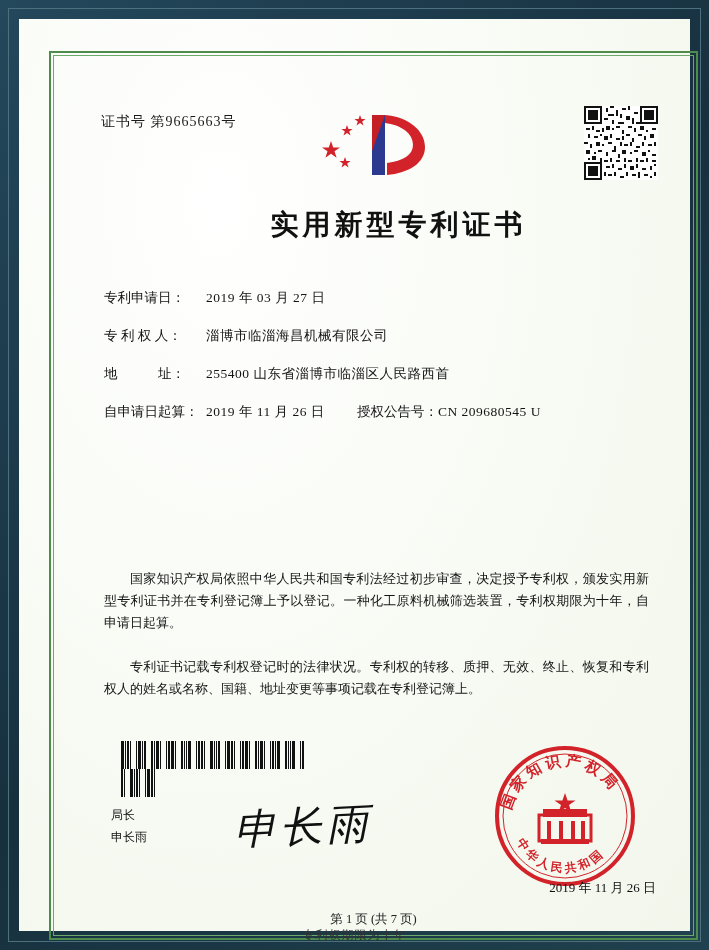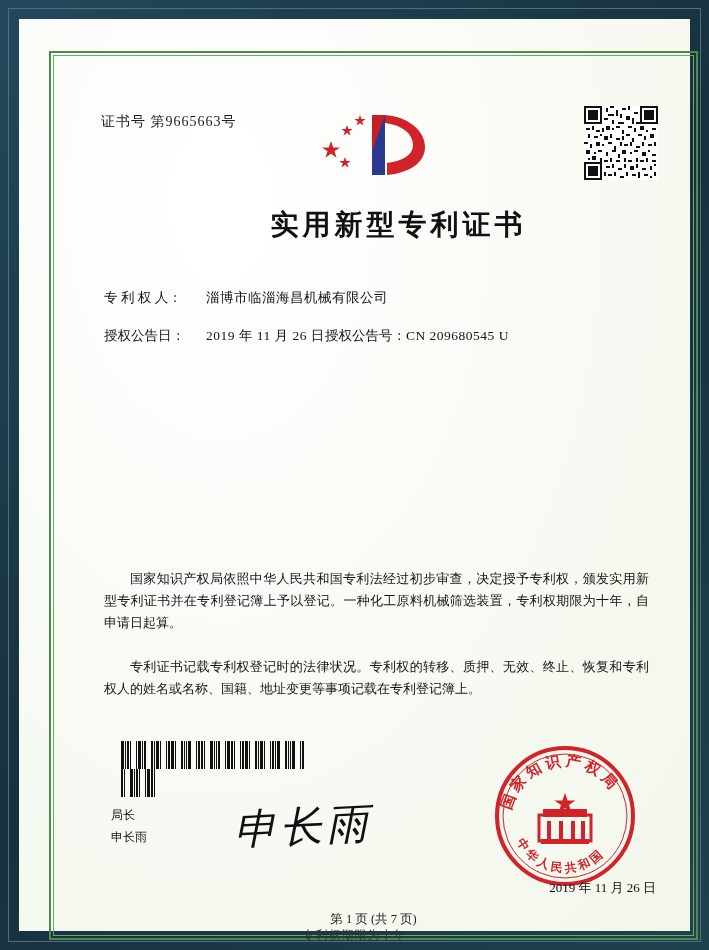--- a/index.html
+++ b/index.html
@@ -125,20 +125,21 @@
     display: inline-block;
     width: 102px;
     letter-spacing: 0px;
   }
   .field-value {
     display: inline-block;
     letter-spacing: 0.5px;
   }
   .field-row.dual .second-label {
     display: inline-block;
+    margin-left: 32px;
   }
 
   .para {
     position: absolute;
     left: 55px;
     top: 517px;
     width: 545px;
     font-size: 13px;
     line-height: 22px;
     color: #141414;
@@ -372,24 +373,30 @@
               <rect x="33" y="35" width="1" height="1"></rect>
             <rect x="35" y="33" width="1" height="2"></rect>
           </g>
         </svg>
       </div>
 
       <div class="title">实用新型专利证书</div>
 
       <div class="fields">
         <div class="field-row">
+          <span class="field-label">专利申请日：</span><span class="field-value">2019 年 03 月 27 日</span>
+        </div>
+        <div class="field-row">
           <span class="field-label">专 利 权 人：</span><span class="field-value">淄博市临淄海昌机械有限公司</span>
         </div>
+        <div class="field-row">
+          <span class="field-label">地　　　址：</span><span class="field-value">255400  山东省淄博市临淄区人民路西首</span>
+        </div>
         <div class="field-row dual">
-          <span class="field-label">授权公告日：</span><span class="field-value">2019 年 11 月 26 日</span><span class="second-label">授权公告号：</span><span class="field-value">CN 209680545 U</span>
+          <span class="field-label">自申请日起算：</span><span class="field-value">2019 年 11 月 26 日</span><span class="second-label">授权公告号：</span><span class="field-value">CN 209680545 U</span>
         </div>
       </div>
 
       <div class="para">国家知识产权局依照中华人民共和国专利法经过初步审查，决定授予专利权，颁发实用新型专利证书并在专利登记簿上予以登记。一种化工原料机械筛选装置，专利权期限为十年，自申请日起算。</div>
       <div class="para2">专利证书记载专利权登记时的法律状况。专利权的转移、质押、无效、终止、恢复和专利权人的姓名或名称、国籍、地址变更等事项记载在专利登记簿上。</div>
 
       <div class="barcode">
         <span style="width:3px"></span><span style="width:1px"></span><span style="width:2px"></span><span style="width:1px"></span>
         <span style="width:1px"></span><span style="width:3px"></span><span style="width:1px"></span><span style="width:2px"></span>
         <span style="width:2px"></span><span style="width:1px"></span><span style="width:3px"></span><span style="width:1px"></span>

